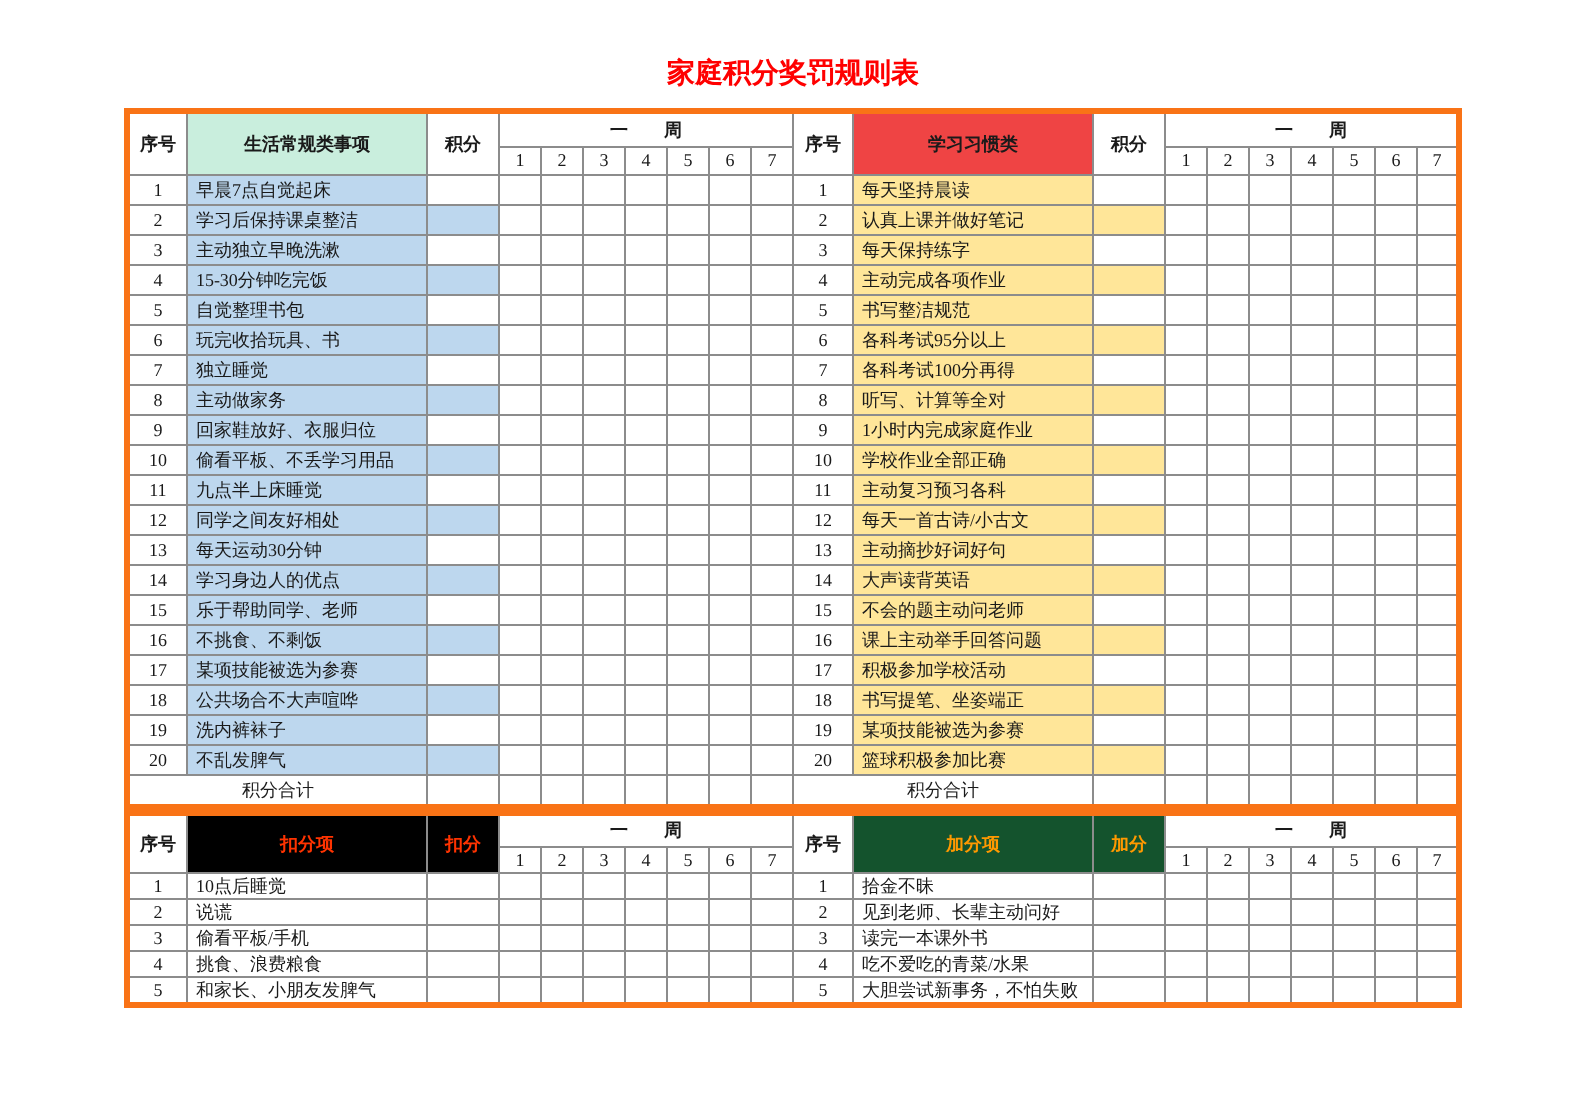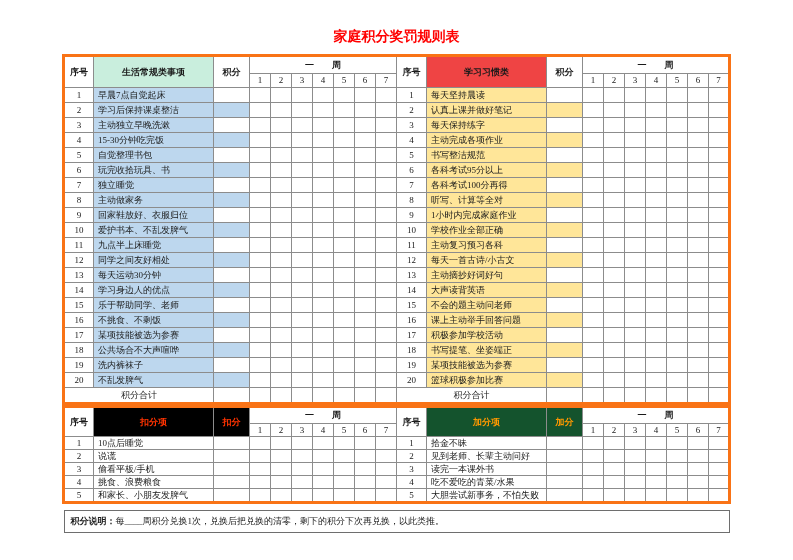--- a/index.html
+++ b/index.html
@@ -288,21 +288,21 @@
           <td class="c-week"></td>
           <td class="c-week"></td>
           <td class="c-week"></td>
           <td class="c-week"></td>
           <td class="c-week"></td>
           <td class="c-week"></td>
           <td class="c-week"></td>
         </tr>
         <tr>
           <td class="c-index">10</td>
-          <td class="c-item bg-blue">爱护书本、不乱发脾气</td>
+          <td class="c-item bg-blue">偷看平板、不丢学习用品</td>
           <td class="c-points bg-blue"></td>
           <td class="c-week"></td>
           <td class="c-week"></td>
           <td class="c-week"></td>
           <td class="c-week"></td>
           <td class="c-week"></td>
           <td class="c-week"></td>
           <td class="c-week"></td>
           <td class="c-index">10</td>
           <td class="c-item bg-yellow">学校作业全部正确</td>
@@ -706,17 +706,14 @@
           <td class="c-week"></td>
           <td class="c-week"></td>
           <td class="c-week"></td>
           <td class="c-week"></td>
           <td class="c-week"></td>
           <td class="c-week"></td>
         </tr>
       </tbody>
   </table>
 
-  <div class="note">
-    <span class="note-label">积分说明：</span><span>每____周积分兑换1次，兑换后把兑换的清零，剩下的积分下次再兑换，以此类推。</span>
-  </div>
 
 </div>
 
 </body></html>

